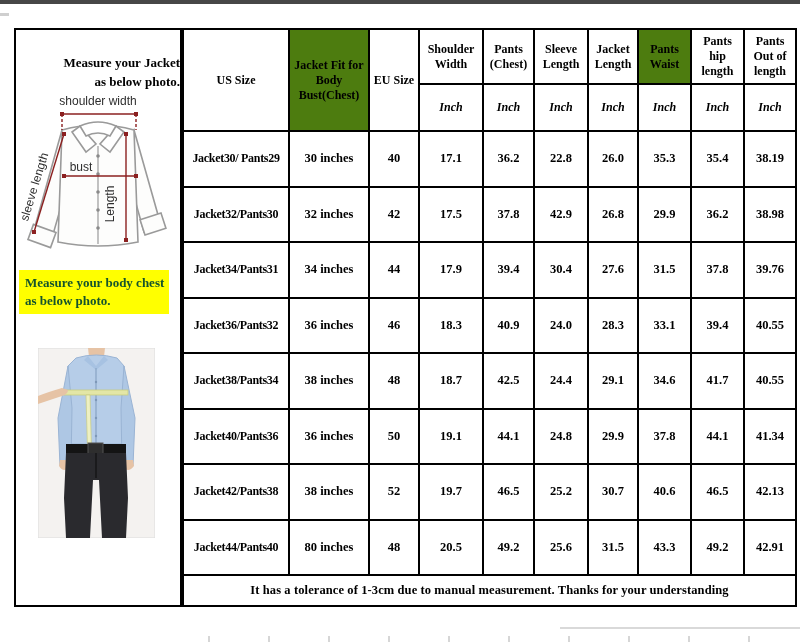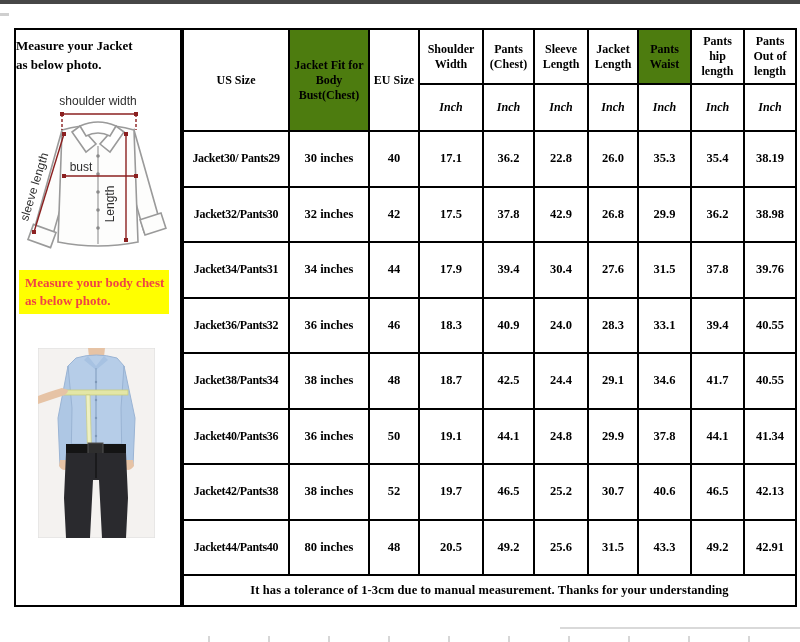--- a/index.html
+++ b/index.html
@@ -9,25 +9,25 @@
     font-family:"Liberation Serif", serif; overflow:hidden;
   }
   .top-bar { position:absolute; left:0; top:0; width:800px; height:4px; background:#474747; }
   .stray-mark { position:absolute; left:0; top:13px; width:9px; height:3px; background:#cfcfcf; }
 
   
   .left-panel {
     position:absolute; left:14px; top:28px; width:168px; height:579px;
     border:2px solid #000; background:#fff;
   }
-  .panel-title { margin-top:7px; text-align:left; font-weight:bold; font-size:13px; line-height:1.45; color:#000; }
+  .panel-title { margin-top:24px; text-align:right; font-weight:bold; font-size:13px; line-height:1.45; color:#000; }
   .jacket-diagram { position:absolute; left:2px; top:62px; width:160px; height:172px; }
   .yellow-note {
     position:absolute; left:3px; top:240px; width:150px; padding:4px 4px 5px 6px;
-    background:#ffff00; font-weight:bold; font-size:13px; line-height:1.35; color:#ef4444;
+    background:#ffff00; font-weight:bold; font-size:13px; line-height:1.35; color:#14532d;
   }
   .photo { position:absolute; left:22px; top:318px; width:117px; height:190px; }
 
   
   table.size-table {
     position:absolute; left:182px; top:28px; width:613px; height:579px;
     border-collapse:collapse; table-layout:fixed; background:#fff;
   }
   .size-table th, .size-table td {
     border:2px solid #000; text-align:center; vertical-align:middle;

